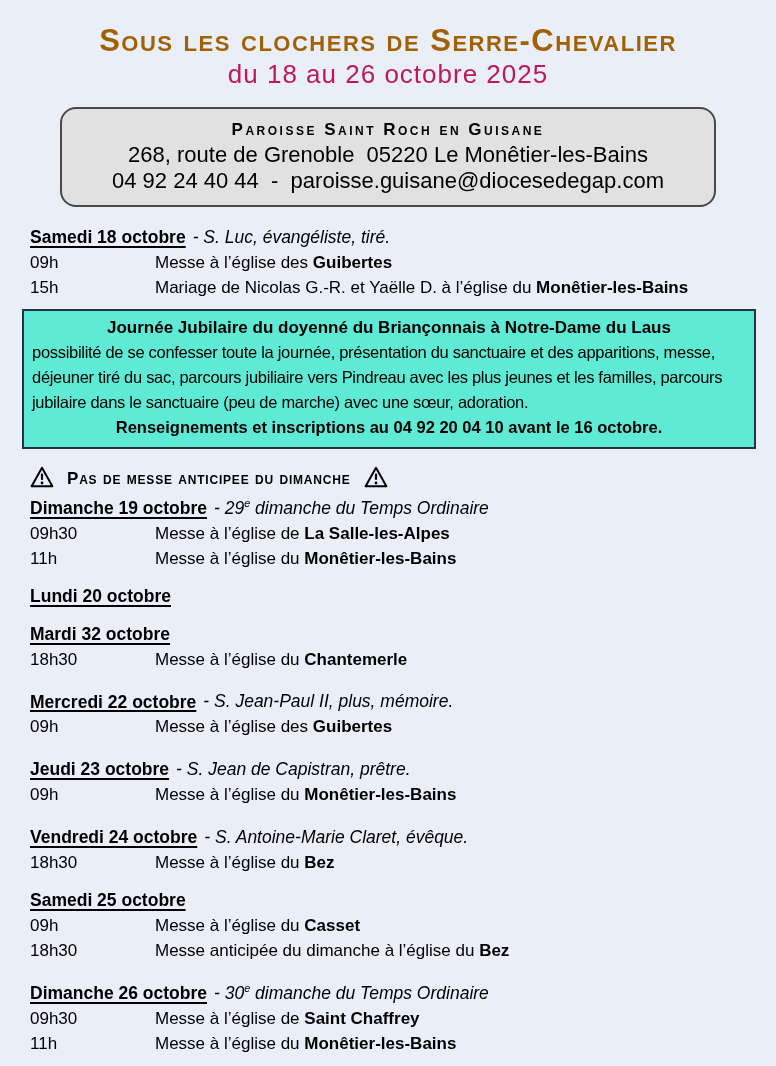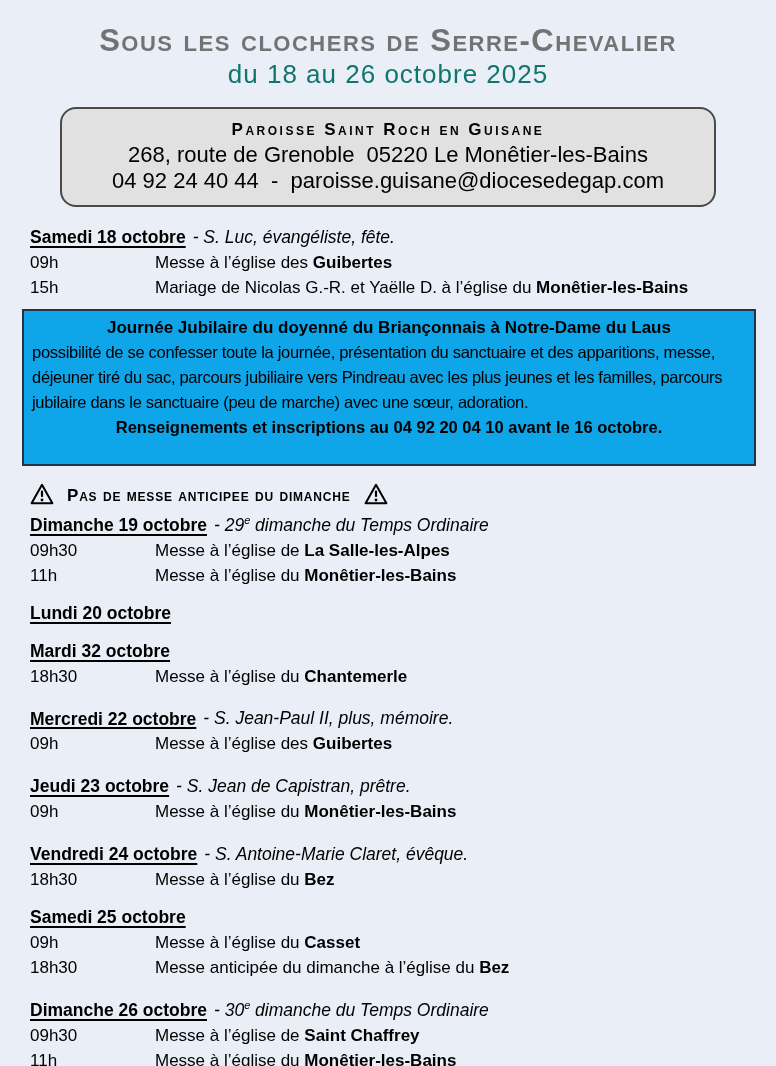--- a/index.html
+++ b/index.html
@@ -13,28 +13,28 @@
   .page { width: 776px; height: 1066px; position: relative; }
 
   
   .doc-title {
     text-align: center;
     padding-top: 24px;
     font-size: 31px;
     font-weight: 700;
     font-variant: small-caps;
     letter-spacing: 1.5px;
-    color: #737373;
+    color: #a16207;
     line-height: 34px;
   }
   .doc-subtitle {
     text-align: center;
     font-size: 26px;
     font-weight: 400;
-    color: #0f766e;
+    color: #be185d;
     line-height: 32px;
     letter-spacing: 1px;
   }
 
   
   .parish-box {
     width: 656px;
     margin: 17px auto 0;
     background: #e1e1e1;
     border: 2px solid #4a4a4a;
@@ -77,23 +77,23 @@
   .day-feast sup { font-size: 0.62em; }
 
   .event-row { display: flex; font-size: 17px; line-height: 25px; }
   .event-time { width: 125px; flex: none; }
   .event-text {}
   .place { font-weight: 700; }
 
   
   .jubilee-box {
     margin: 9px 20px 0 22px;
-    background: #0ea5e9;
+    background: #5eead4;
     border: 2px solid #243447;
-    padding: 4px 8px 24px;
+    padding: 4px 8px 7px;
     box-sizing: border-box;
   }
   .jubilee-title {
     font-weight: 700;
     text-align: center;
     font-size: 17px;
     line-height: 25px;
   }
   .jubilee-body {
     font-size: 16.5px;
@@ -134,21 +134,21 @@
   <div class="parish-box">
     <div class="parish-name">Paroisse Saint Roch en Guisane</div>
     <div class="parish-line">268, route de Grenoble &nbsp;05220 Le Monêtier-les-Bains</div>
     <div class="parish-line">04 92 24 40 44 &nbsp;-&nbsp; paroisse.guisane@diocesedegap.com</div>
   </div>
 
   <div class="content">
 
     <div>
       <div class="day-heading">
-        <span class="day-name">Samedi 18 octobre</span><span class="day-feast"><span>- S. Luc, évangéliste, fête.</span><sup></sup><span></span></span>
+        <span class="day-name">Samedi 18 octobre</span><span class="day-feast"><span>- S. Luc, évangéliste, tiré.</span><sup></sup><span></span></span>
       </div>
       <div class="event-row">
         <span class="event-time">09h</span>
         <span class="event-text"><span>Messe à l’église des </span><span class="place">Guibertes</span></span>
       </div>
       <div class="event-row">
         <span class="event-time">15h</span>
         <span class="event-text"><span>Mariage de Nicolas G.-R. et Yaëlle D. à l’église du </span><span class="place">Monêtier-les-Bains</span></span>
       </div>
     </div>

